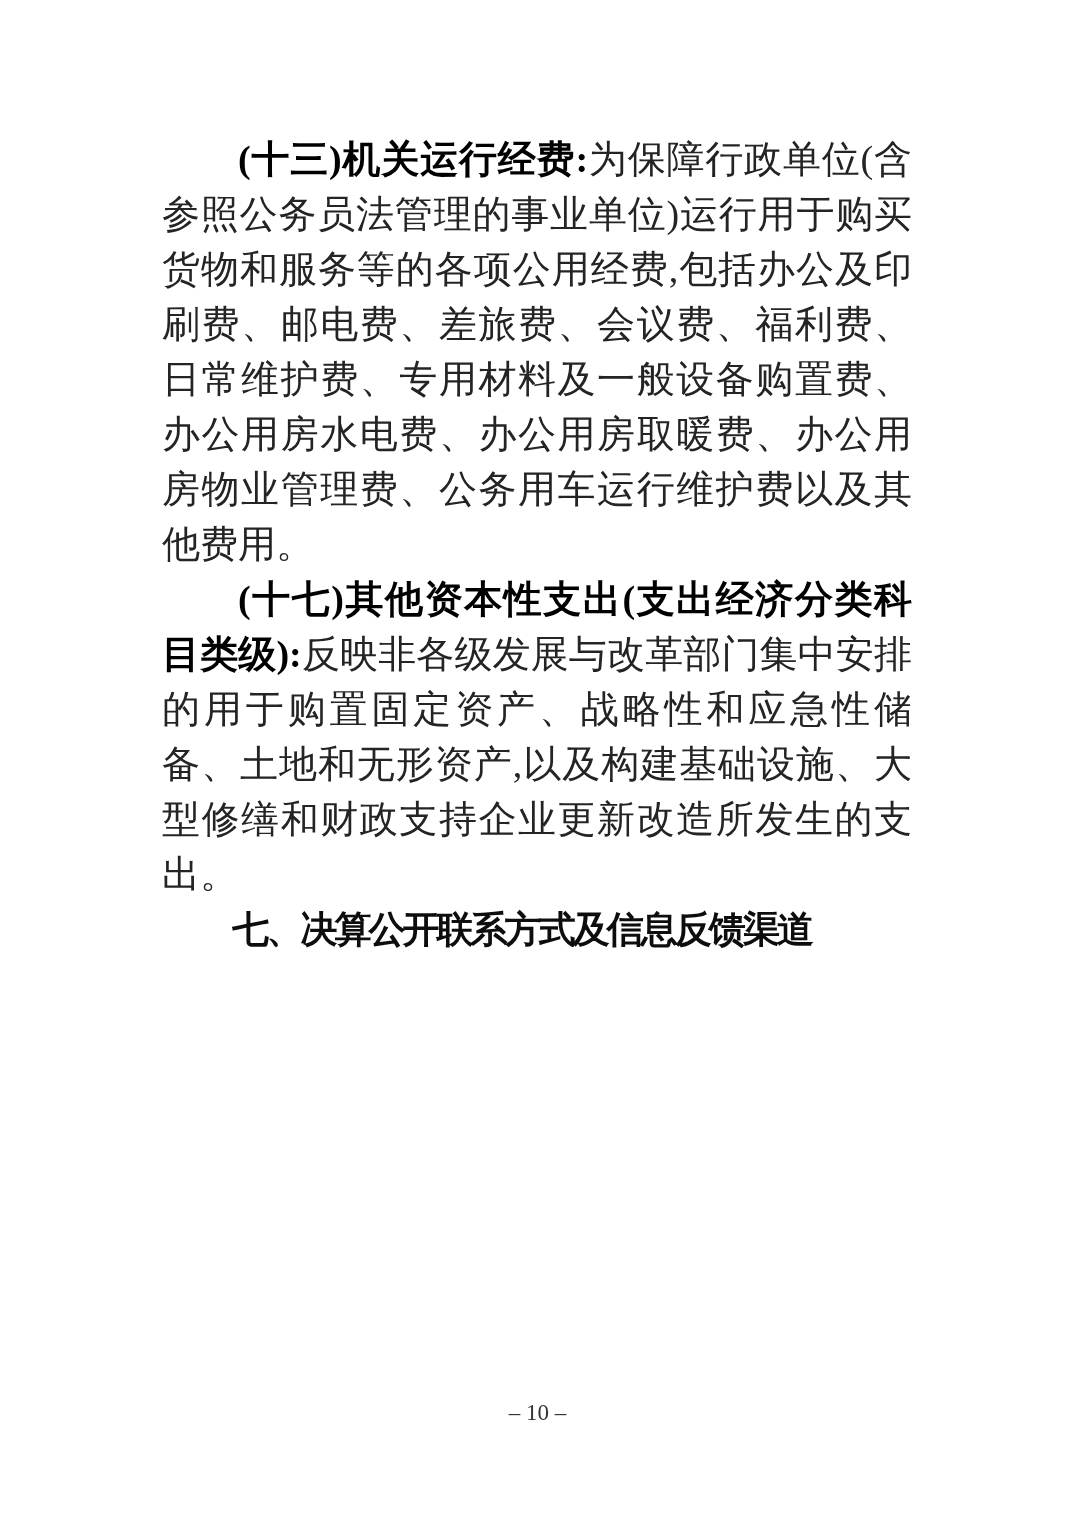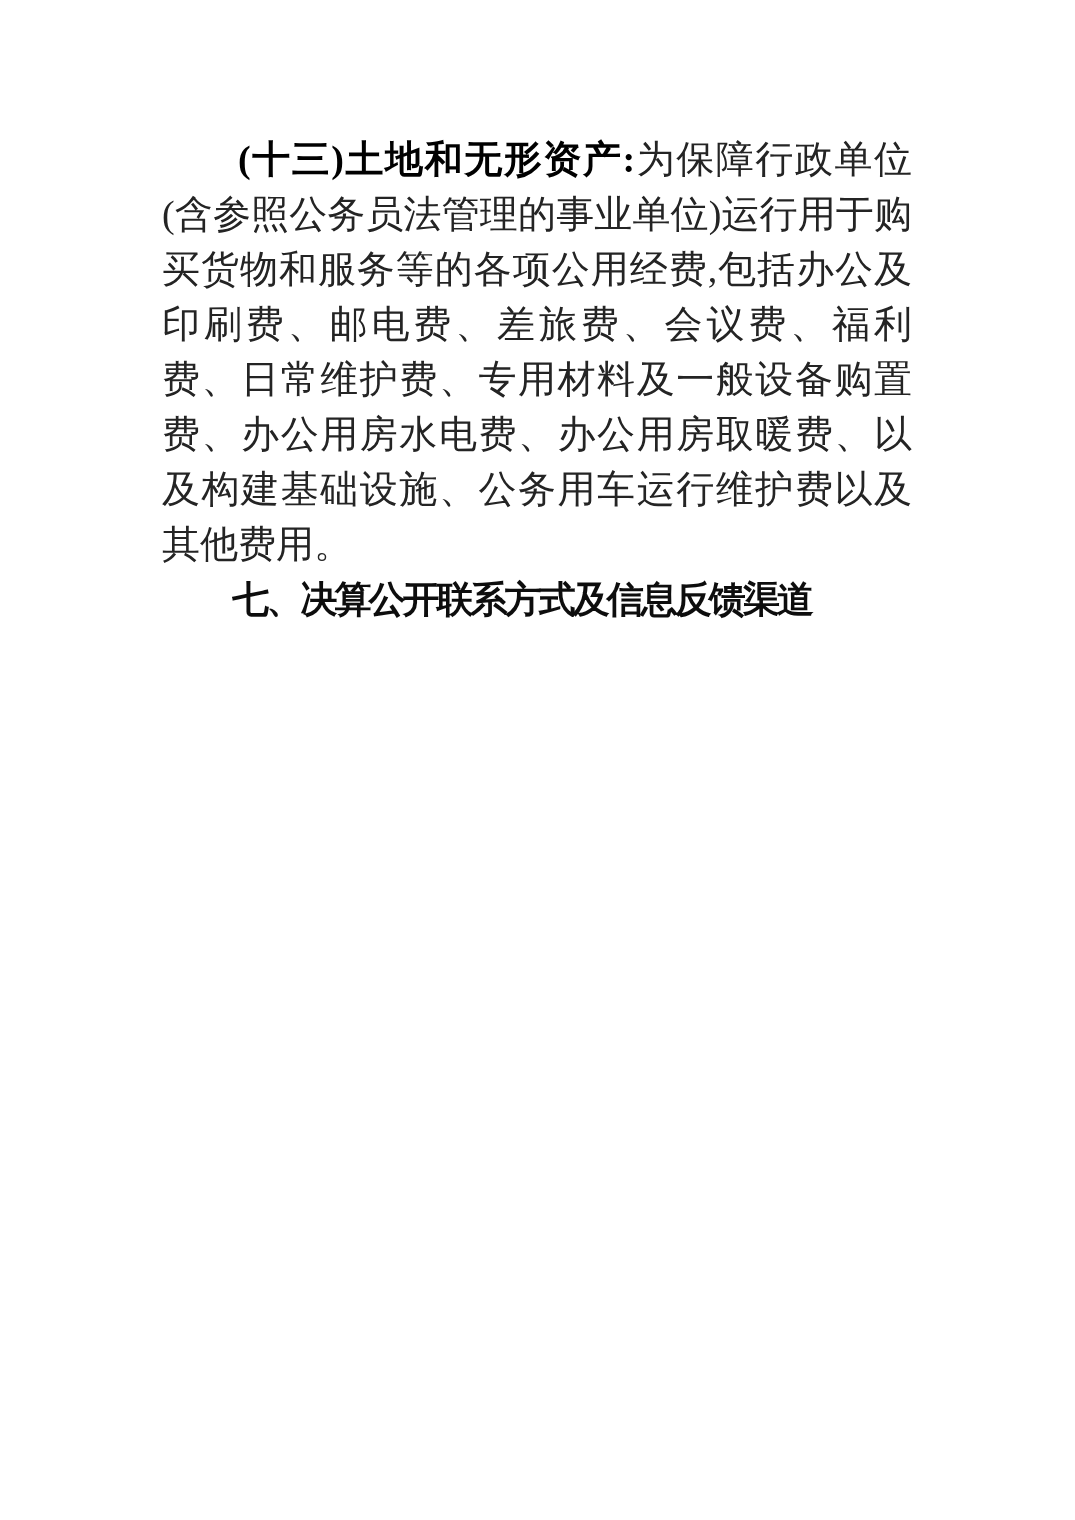--- a/index.html
+++ b/index.html
@@ -56,23 +56,25 @@
     color: #333333;
     font-family: "Liberation Serif", serif;
   }
 </style>
 </head>
 <body>
 
 <div class="page">
   <div class="text-block">
 
-    <p class="para"><span class="lead">(十三)土地和无形资产:</span><span>为保障行政单位(含参照公务员法管理的事业单位)运行用于购买货物和服务等的各项公用经费,包括办公及印刷费、邮电费、差旅费、会议费、福利费、日常维护费、专用材料及一般设备购置费、办公用房水电费、办公用房取暖费、以及构建基础设施、公务用车运行维护费以及其他费用。</span></p>
+    <p class="para"><span class="lead">(十三)机关运行经费:</span><span>为保障行政单位(含参照公务员法管理的事业单位)运行用于购买货物和服务等的各项公用经费,包括办公及印刷费、邮电费、差旅费、会议费、福利费、日常维护费、专用材料及一般设备购置费、办公用房水电费、办公用房取暖费、办公用房物业管理费、公务用车运行维护费以及其他费用。</span></p>
 
 
 
 
+    <p class="para"><span class="lead">(十七)其他资本性支出(支出经济分类科目类级):</span><span>反映非各级发展与改革部门集中安排的用于购置固定资产、战略性和应急性储备、土地和无形资产,以及构建基础设施、大型修缮和财政支持企业更新改造所发生的支出。</span></p>
 
     <h2 class="section-heading">七、决算公开联系方式及信息反馈渠道</h2>
 
   </div>
 
+  <div class="page-number">– 10 –</div>
 </div>
 
 </body></html>

